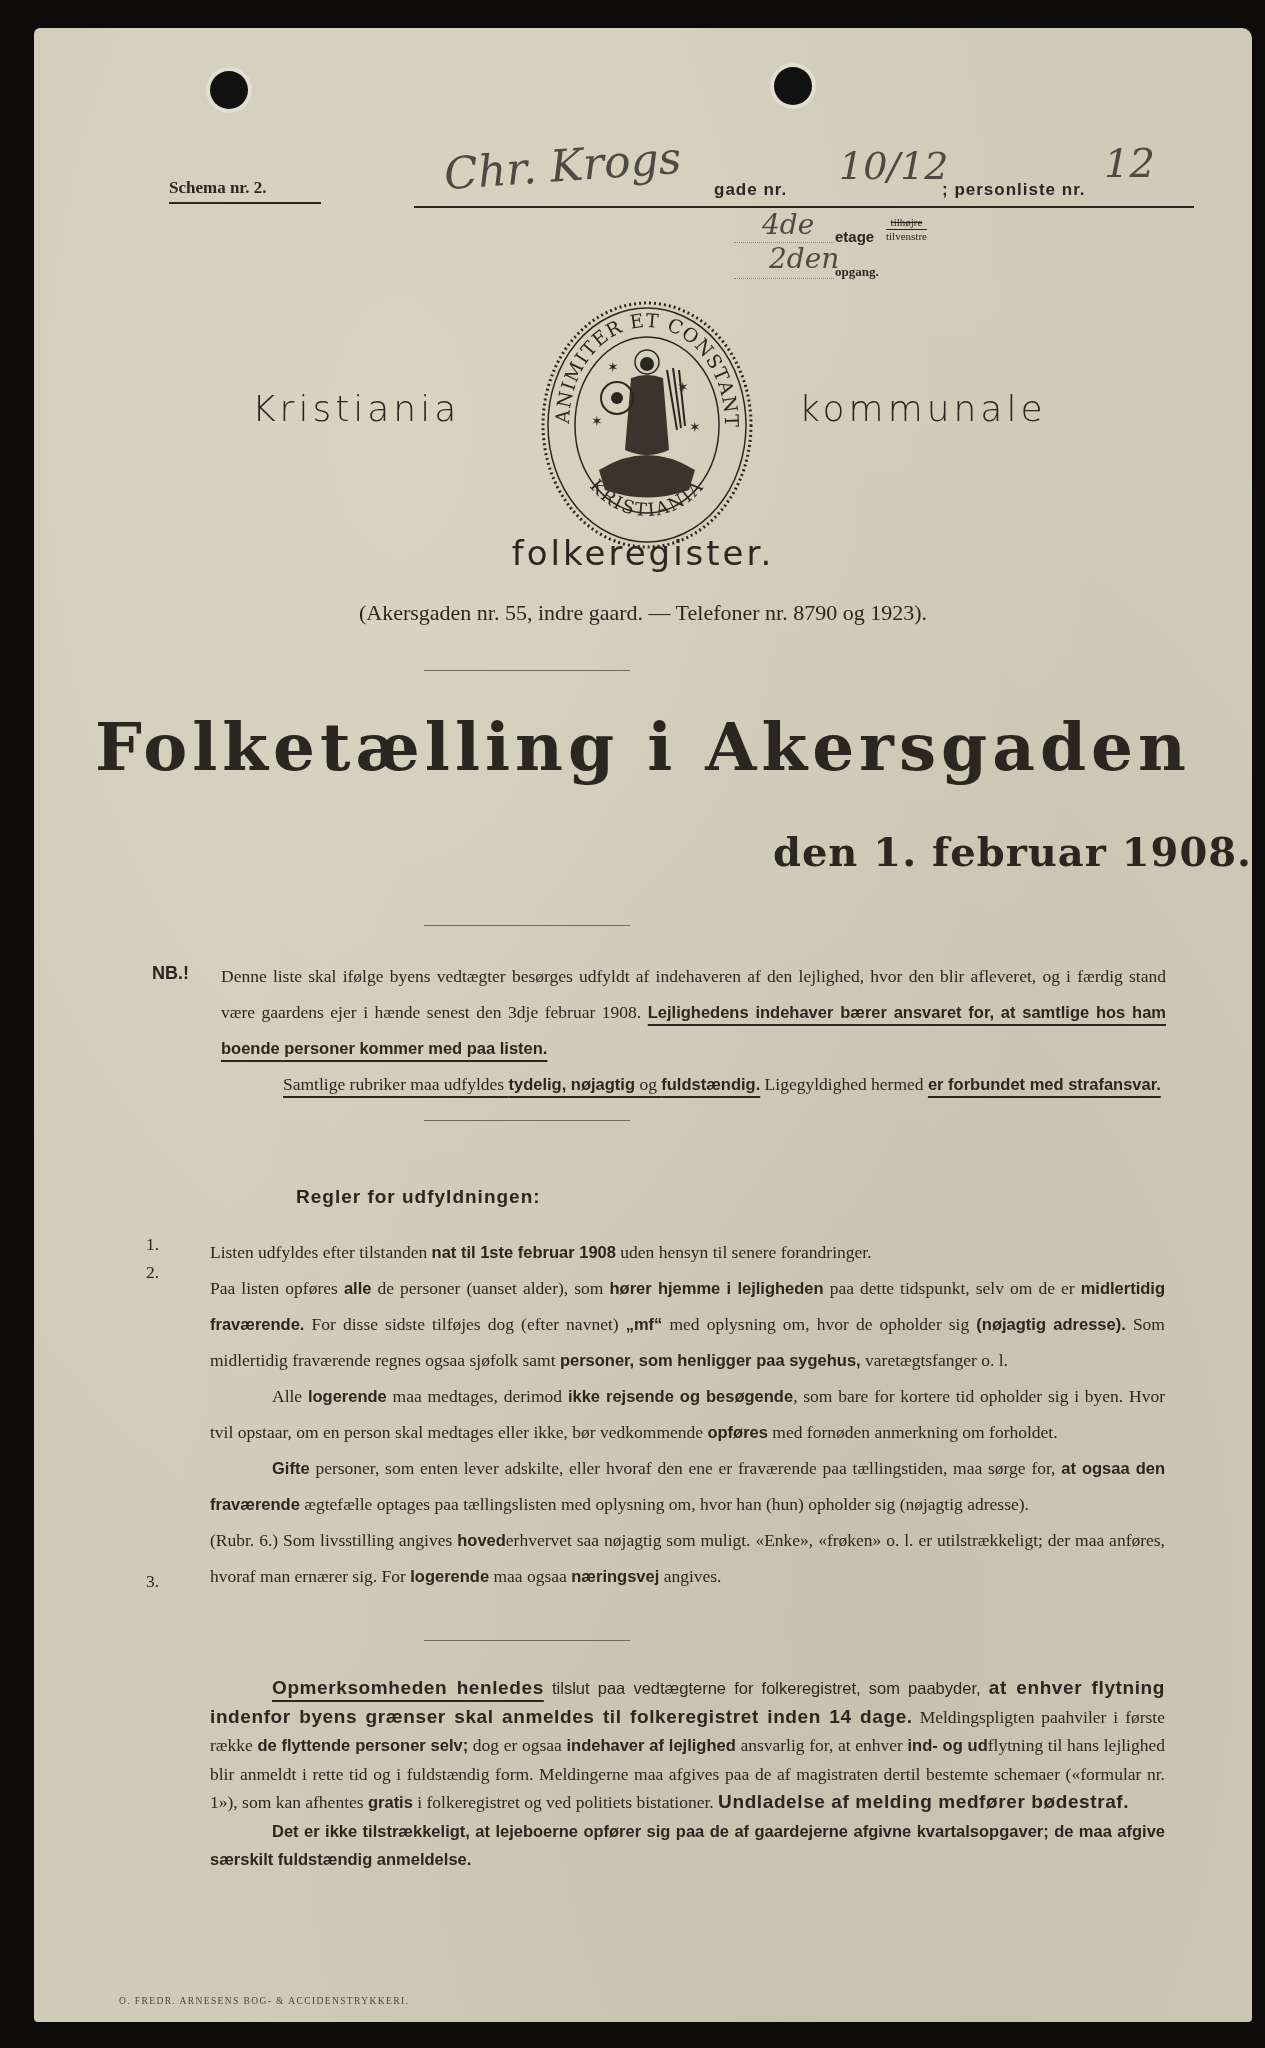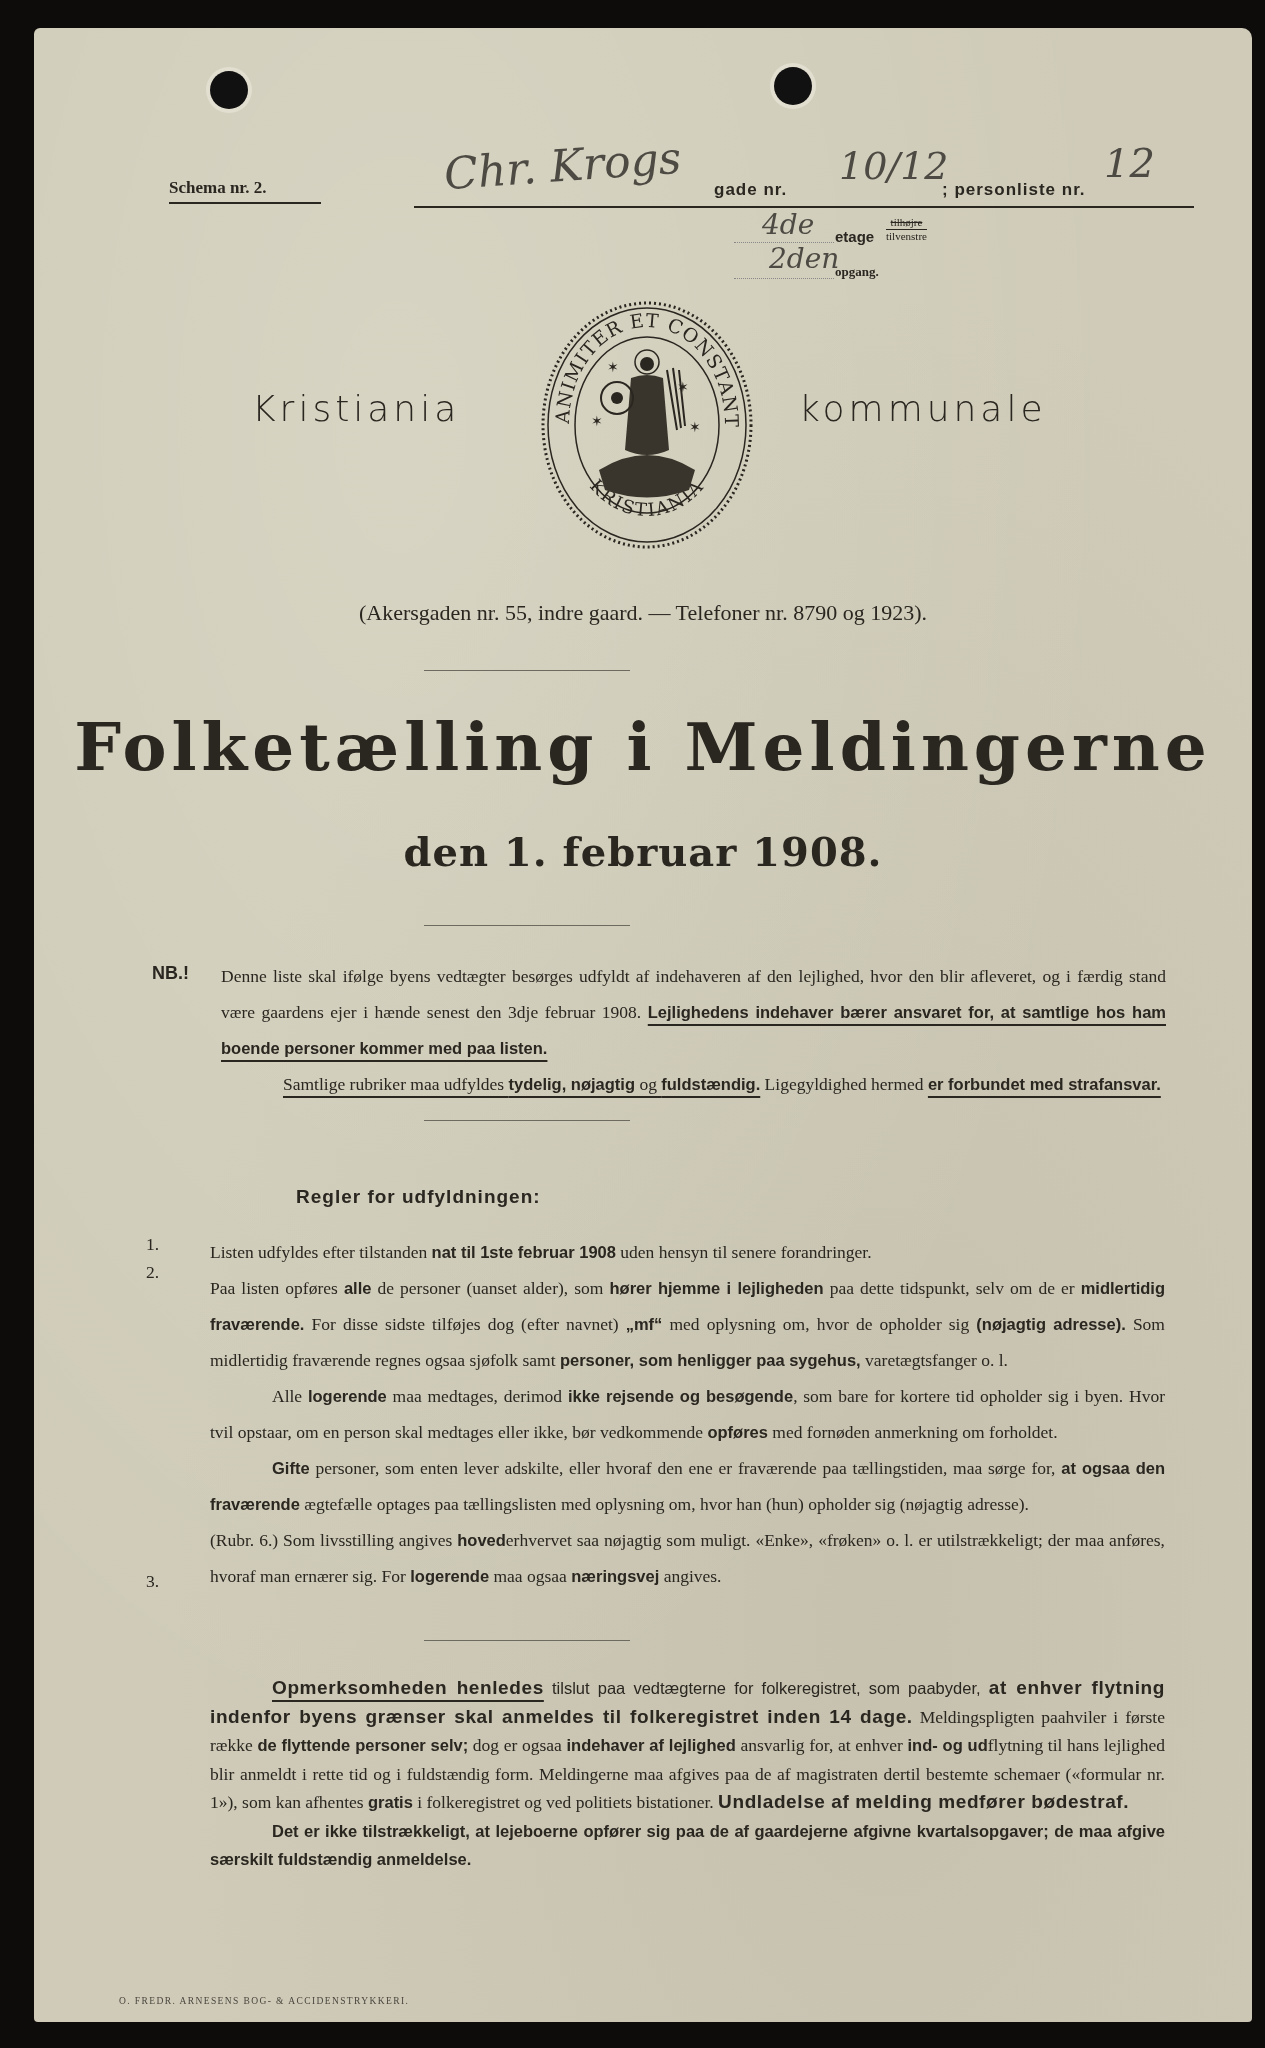--- a/index.html
+++ b/index.html
@@ -34,21 +34,21 @@
   .dotted1 { left:700px; top:214px; width:100px; border-top:1px dotted #888; }
   .dotted2 { left:700px; top:250px; width:100px; border-top:1px dotted #888; }
   .head-word { font-family:"DejaVu Sans", sans-serif; font-size:36px; letter-spacing:4px; font-weight:300; }
   .kris { left:218px; top:360px; }
   .komm { left:765px; top:360px; }
   .seal { left:505px; top:272px; width:216px; height:250px; }
   .folkereg { left:0; width:1218px; top:505px; text-align:center; font-family:"DejaVu Sans", sans-serif; font-size:34px; letter-spacing:3px; }
   .aker { left:0; width:1218px; top:572px; text-align:center; font-family:Liberation Serif, serif; font-size:22px; }
   .rule { position:absolute; height:1px; background:#6d6a60; }
   .title { left:0; width:1218px; top:680px; text-align:center; font-family:"DejaVu Serif", serif; font-size:66px; letter-spacing:5px; font-weight:bold; }
-  .subtitle { left:0; width:1218px; top:800px; text-align:center; font-family:"DejaVu Serif", serif; font-size:40px; font-weight:bold; letter-spacing:1px; }
+  .subtitle { left:0; width:1218px; top:800px; text-align:right; font-family:"DejaVu Serif", serif; font-size:40px; font-weight:bold; letter-spacing:1px; }
   .nb-label { left:118px; top:935px; font-size:18px; font-weight:bold; font-family:"Liberation Sans", sans-serif; }
   .para { position:absolute; font-size:17.5px; line-height:36px; text-align:justify; }
   .b { font-weight:bold; font-family:"Liberation Sans", sans-serif; font-size:16.5px; }
   .ul { text-decoration:underline; text-decoration-thickness:2px; text-underline-offset:6px; }
   .nb-text { left:187px; top:930px; width:945px; }
   .rules-head { left:262px; top:1158px; font-size:19px; font-weight:bold; font-family:"Liberation Sans", sans-serif; letter-spacing:1px; }
   .num { position:absolute; font-size:17.5px; }
   .rules-text { left:176px; top:1206px; width:955px; }
   .indent { display:inline-block; width:62px; }
   .notice { left:176px; top:1646px; width:955px; line-height:28.5px; }
@@ -108,25 +108,26 @@
       <circle cx="78" cy="98" r="6" fill="#2a2620"></circle>
       <path d="M128 70 L138 130 M134 68 L142 128 M140 70 L146 126" stroke="#2a2620" stroke-width="2"></path>
       <path d="M60 170 Q108 140 156 170 L150 190 Q108 205 66 190 Z" fill="#3a352c"></path>
       <text x="68" y="72" font-size="14" fill="#2a2620">✶</text>
       <text x="138" y="92" font-size="14" fill="#2a2620">✶</text>
       <text x="52" y="126" font-size="14" fill="#2a2620">✶</text>
       <text x="150" y="132" font-size="14" fill="#2a2620">✶</text>
     </svg>
   </div>
 
+  <div class="abs folkereg">folkeregister.</div>
   <div class="abs aker">(Akersgaden nr. 55, indre gaard. — Telefoner nr. 8790 og 1923).</div>
 
   <div class="rule" style="left:390px; top:642px; width:206px;"></div>
 
-  <div class="abs title">Folketælling i Meldingerne</div>
+  <div class="abs title">Folketælling i Akersgaden</div>
   <div class="abs subtitle">den 1. februar 1908.</div>
 
   <div class="rule" style="left:390px; top:897px; width:206px;"></div>
 
   <div class="abs nb-label">NB.!</div>
   <div class="para nb-text">
     <span>Denne liste skal ifølge byens vedtægter besørges udfyldt af indehaveren af den lejlighed, hvor den blir afleveret, og i færdig stand være gaardens ejer i hænde senest den 3dje februar 1908. </span><span class="b ul">Lejlighedens indehaver bærer ansvaret for, at samtlige hos ham boende personer kommer med paa listen.</span><br>
     <span class="indent"></span><span class="ul"><span>Samtlige rubriker maa udfyldes </span><span class="b">tydelig, nøjagtig</span><span> og </span><span class="b">fuldstændig.</span></span><span>  Ligegyldighed hermed </span><span class="b ul">er forbundet med strafansvar.</span>
   </div>
 

